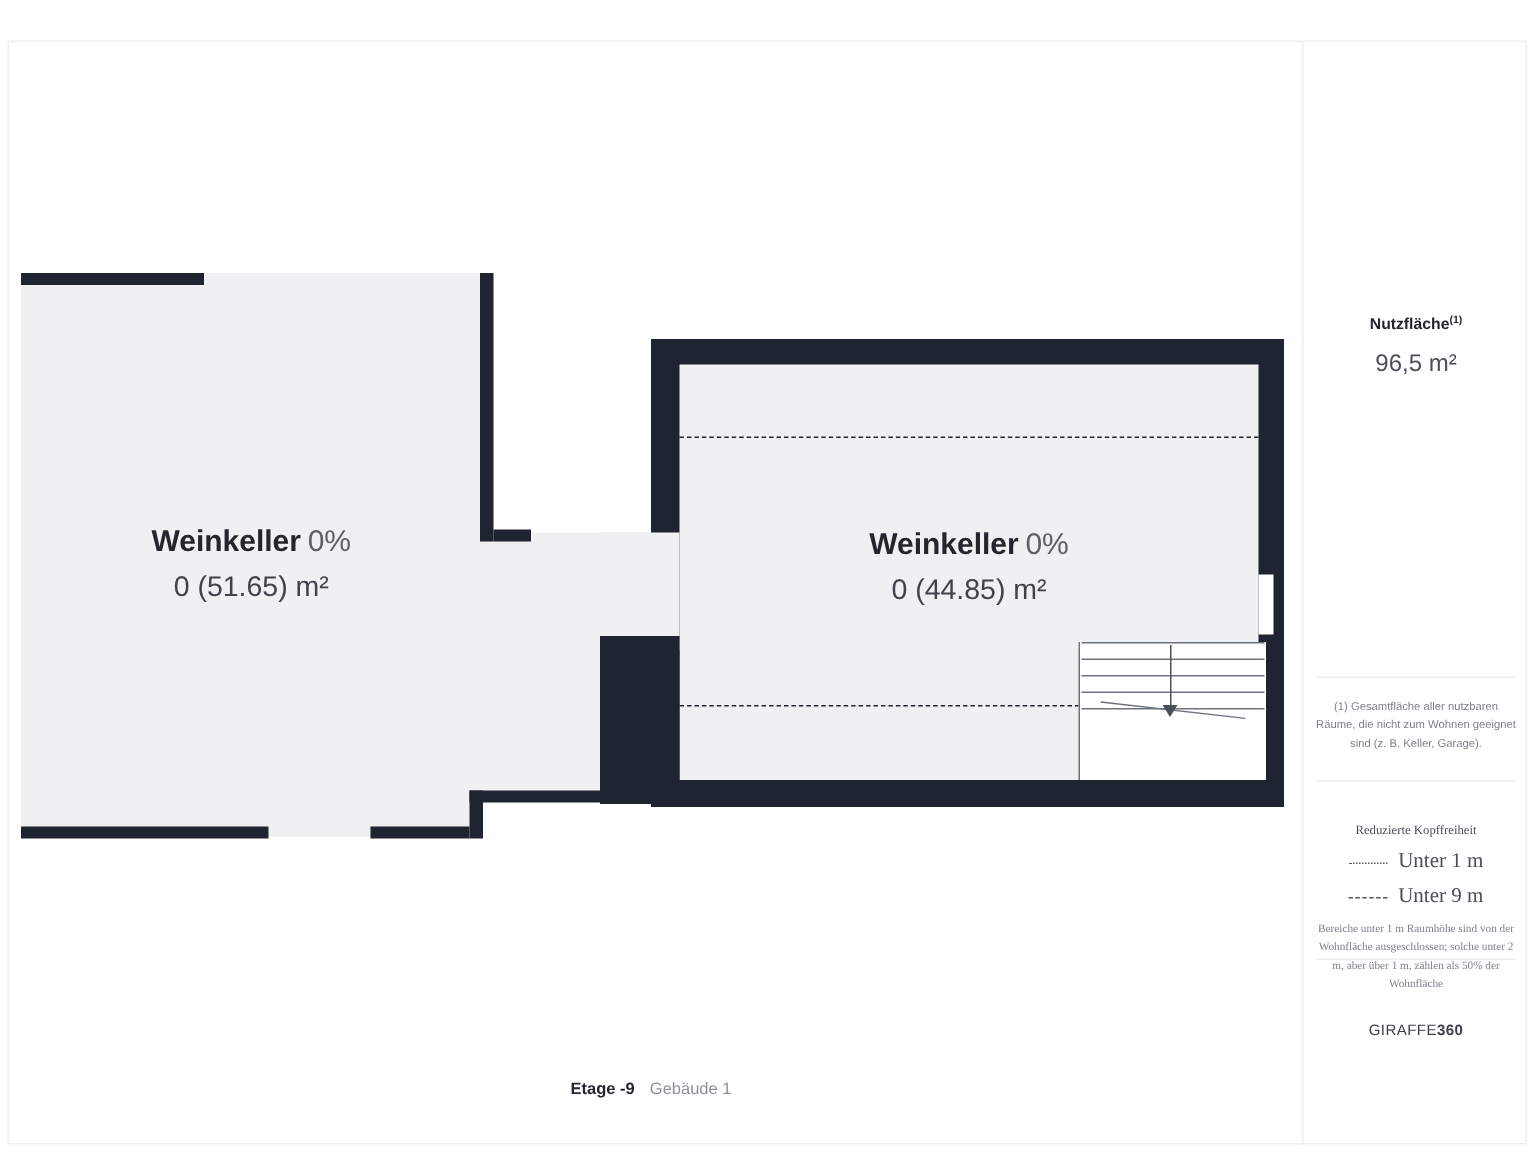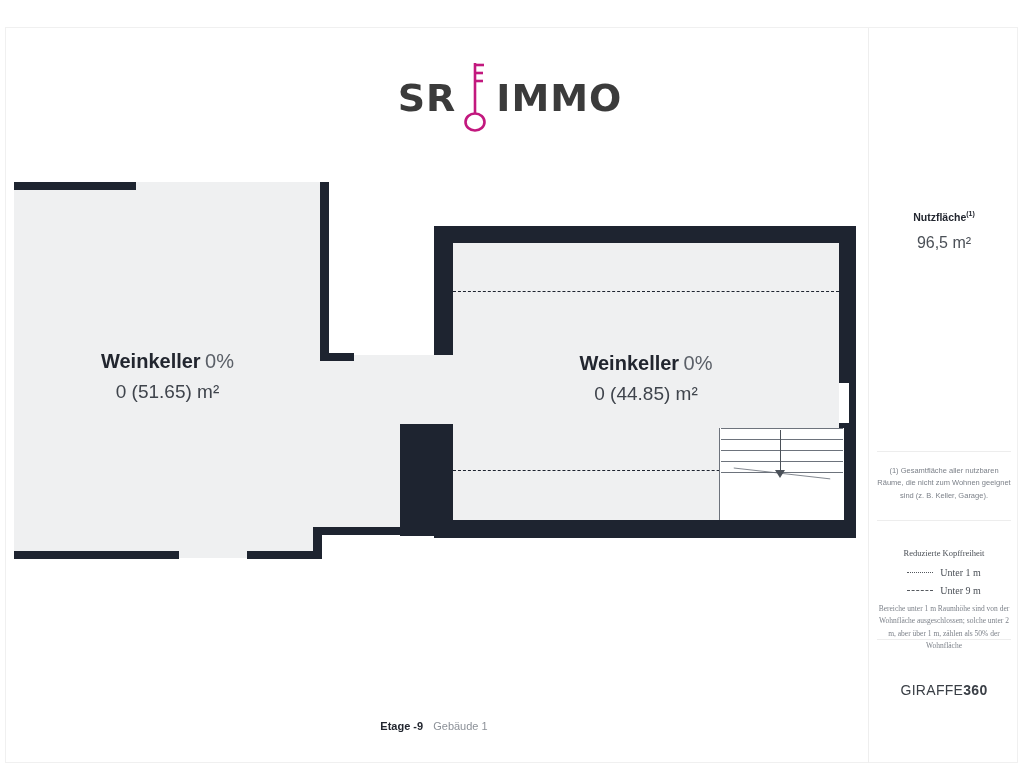--- a/index.html
+++ b/index.html
@@ -215,61 +215,46 @@
   }
   .sb-sub-title {
     font-size: 8.5px;
     color: #4b5057;
     margin-bottom: 9px;
   }
   .legend-row {
     display: flex;
     align-items: center;
     justify-content: center;
-    font-size: 10px;
+    font-size: 14px;
     color: #4b5057;
     margin-bottom: 7px;
   }
   .legend-line {
     width: 26px;
     height: 0;
     margin-right: 7px;
   }
   .legend-line.u1 { border-top: 1.2px dotted #55595f; }
   .legend-line.u2 { border-top: 1.2px dashed #55595f; }
   .sb-brand {
-    font-size: 14px;
+    font-size: 10px;
     letter-spacing: 0.3px;
     color: #3a3f46;
     margin-top: 18px;
   }
   .sb-brand b { font-weight: bold; }
 </style>
 </head>
 <body>
 
 <div id="page">
 
   <div id="frame"></div>
 
-  <div id="logo">
-    <span id="logo-sr">SR</span>
-    <span id="logo-key">
-      <svg width="30" height="78" viewBox="0 0 30 78" xmlns="http://www.w3.org/2000/svg">
-        <g stroke="#c2187e" fill="none" stroke-width="2.6">
-          <line x1="15" y1="4" x2="15" y2="54"></line>
-          <line x1="15" y1="6" x2="24" y2="6"></line>
-          <line x1="15" y1="14" x2="23" y2="14"></line>
-          <line x1="15" y1="22" x2="23" y2="22"></line>
-        </g>
-        <ellipse cx="15" cy="63" rx="9.5" ry="8.5" fill="none" stroke="#c2187e" stroke-width="2.6"></ellipse>
-      </svg>
-    </span>
-    <span id="logo-immo">IMMO</span>
-  </div>
 
   <div id="plan">
 
     <div class="fill" style="left:14px; top:182px; width:307px; height:376px;"></div>
 
     <div class="fill" style="left:318px; top:355px; width:122px; height:172px;"></div>
     <div class="fill" style="left:318px; top:505px; width:90px; height:24px;"></div>
 
     <div class="wall" style="left:14px; top:182px; width:122px; height:8px;"></div>
     <div class="wall" style="left:320px; top:182px; width:9px; height:179px;"></div>

